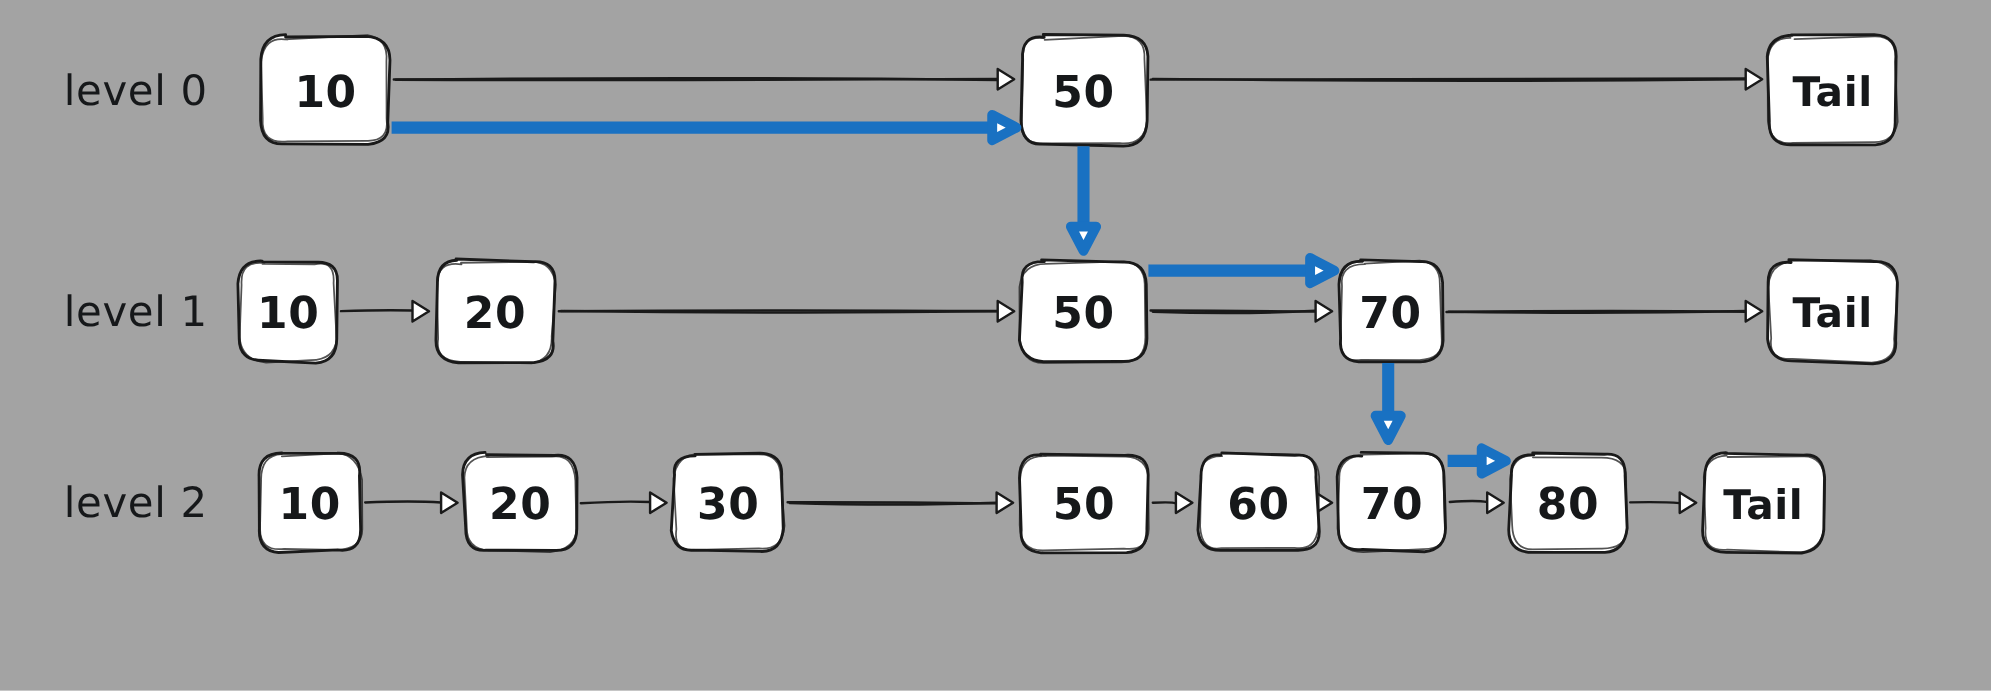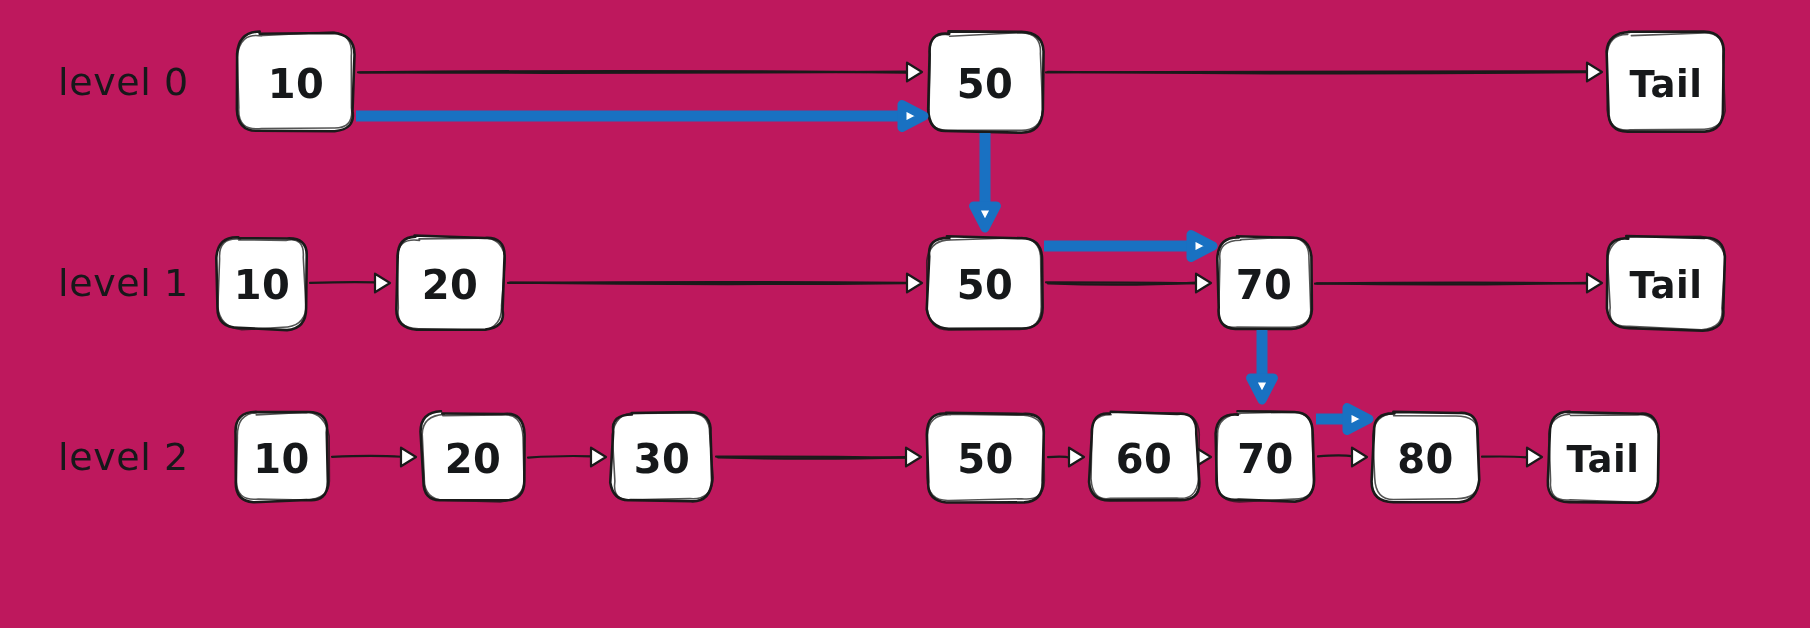--- a/index.html
+++ b/index.html
@@ -7,21 +7,21 @@
     padding: 0;
     background: #ffffff;
   }
   body {
     font-family: "DejaVu Sans", sans-serif;
   }
   #diagram-root {
     position: relative;
     width: 1810px;
     height: 628px;
-    background: #be185d;
+    background: #a3a3a3;
     overflow: hidden;
   }
   svg#skiplist-svg {
     display: block;
     width: 1810px;
     height: 628px;
   }
   .node-box {
     fill: #ffffff;
     stroke: #1a1a1a;

